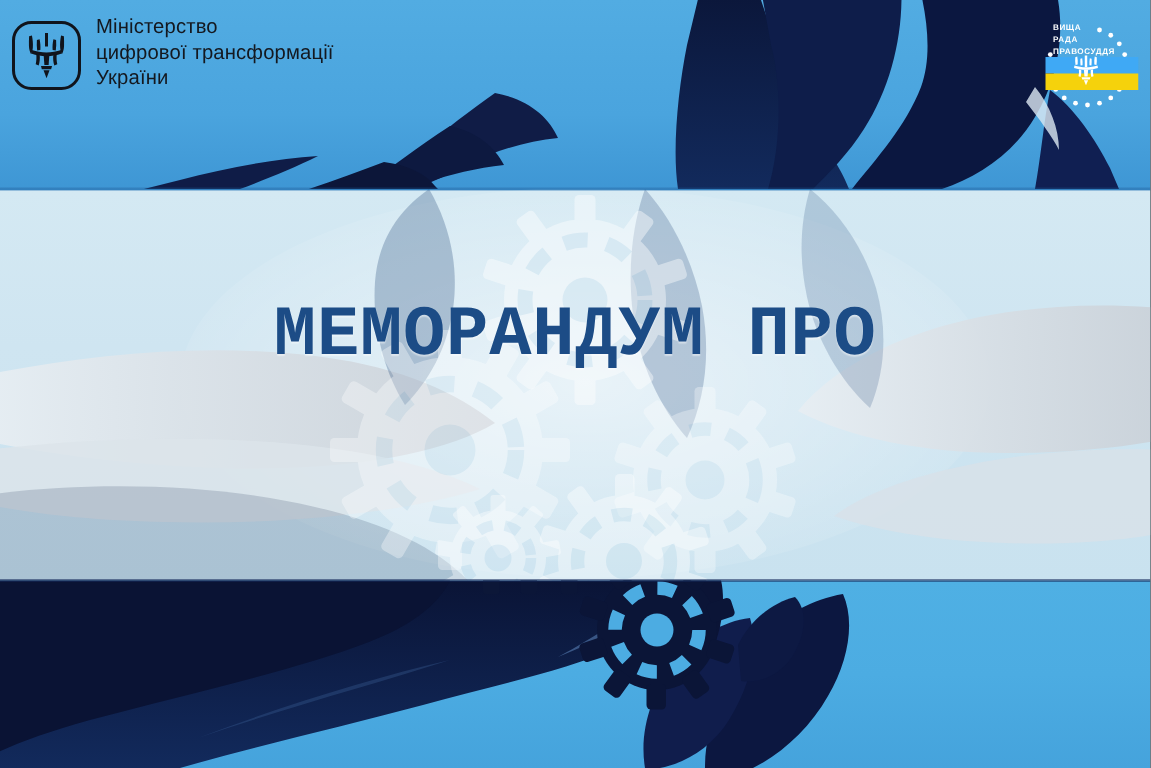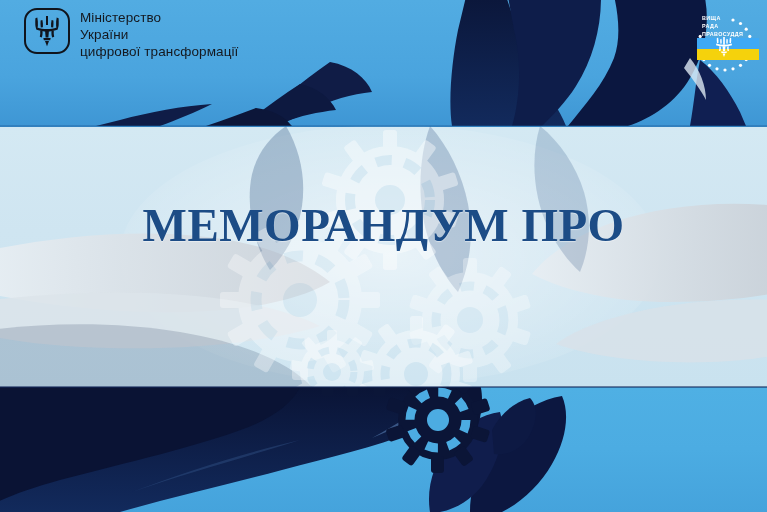--- a/index.html
+++ b/index.html
@@ -23,41 +23,41 @@
   .sep { position:absolute; left:0; width:100%; height:2px; }
   .sep-1 { top:125px; background:rgba(30,90,150,.35); }
   .sep-2 { top:386px; background:rgba(20,40,90,.55); }
 
   
   .art { position:absolute; inset:0; }
   .art svg { width:100%; height:100%; display:block; }
 
   
   .mindigital {
-    position:absolute; left:24px; top:8px;
-    display:flex; align-items:flex-start; gap:10px;
+    position:absolute; left:8px; top:8px;
+    display:flex; align-items:flex-end; gap:10px;
   }
   .trident-box {
     width:46px; height:46px; border:2px solid #10141c;
     border-radius:13px; display:flex; align-items:center; justify-content:center;
     flex:0 0 auto;
   }
   .min-text {
     font-size:13.5px; line-height:17px; color:#14181f;
     font-weight:400; letter-spacing:.1px; white-space:nowrap;
     padding-top:1px;
   }
 
   .hcj { position:absolute; right:8px; top:6px; width:88px; height:92px; }
 
   
   .title {
     position:absolute; left:0; right:0; top:182px;
     text-align:center;
-    font-family:Liberation Serif, serif;
+    font-family:Liberation Mono, monospace;
     font-weight:700;
     font-size:47px; line-height:86px;
     color:#1C4C86;
     letter-spacing:.5px;
     text-shadow:0 1px 1px rgba(255,255,255,.45);
   }
   .title .line { display:block; }
 </style>
 </head>
 <body>
@@ -313,22 +313,22 @@
           <path d="M11.1 15.8 h3.8 l-.5 6.6 h-2.8 z"></path>
           <path d="M6.2 15.4 l2.3 .5 c.2 2.3 0 4.6 -.7 6.7 l-2 -.8 c.5 -2.1 .6 -4.3 .4 -6.4 z"></path>
           <path d="M19.8 15.4 l-2.3 .5 c-.2 2.3 0 4.6 .7 6.7 l2 -.8 c-.5 -2.1 -.6 -4.3 -.4 -6.4 z"></path>
           <path d="M9.3 23 h7.4 l-.6 2.2 h-6.2 z"></path>
           <path d="M11 25.9 h4 l-2 5.3 z"></path>
         </g>
       </svg>
     </div>
     <div class="min-text">
       <div>Міністерство</div>
+      <div>цифрової трансформації</div>
       <div>України</div>
-      <div>цифрової трансформації</div>
     </div>
   </div>
 
   <div class="hcj">
     <svg width="88" height="92" viewBox="0 0 88 92" xmlns="http://www.w3.org/2000/svg">
 
       <g fill="#FFFFFF">
         <circle cx="62.0" cy="14.0" r="1.6"></circle>
         <circle cx="69.5" cy="17.5" r="1.6"></circle>
         <circle cx="75.2" cy="23.2" r="1.6"></circle>

